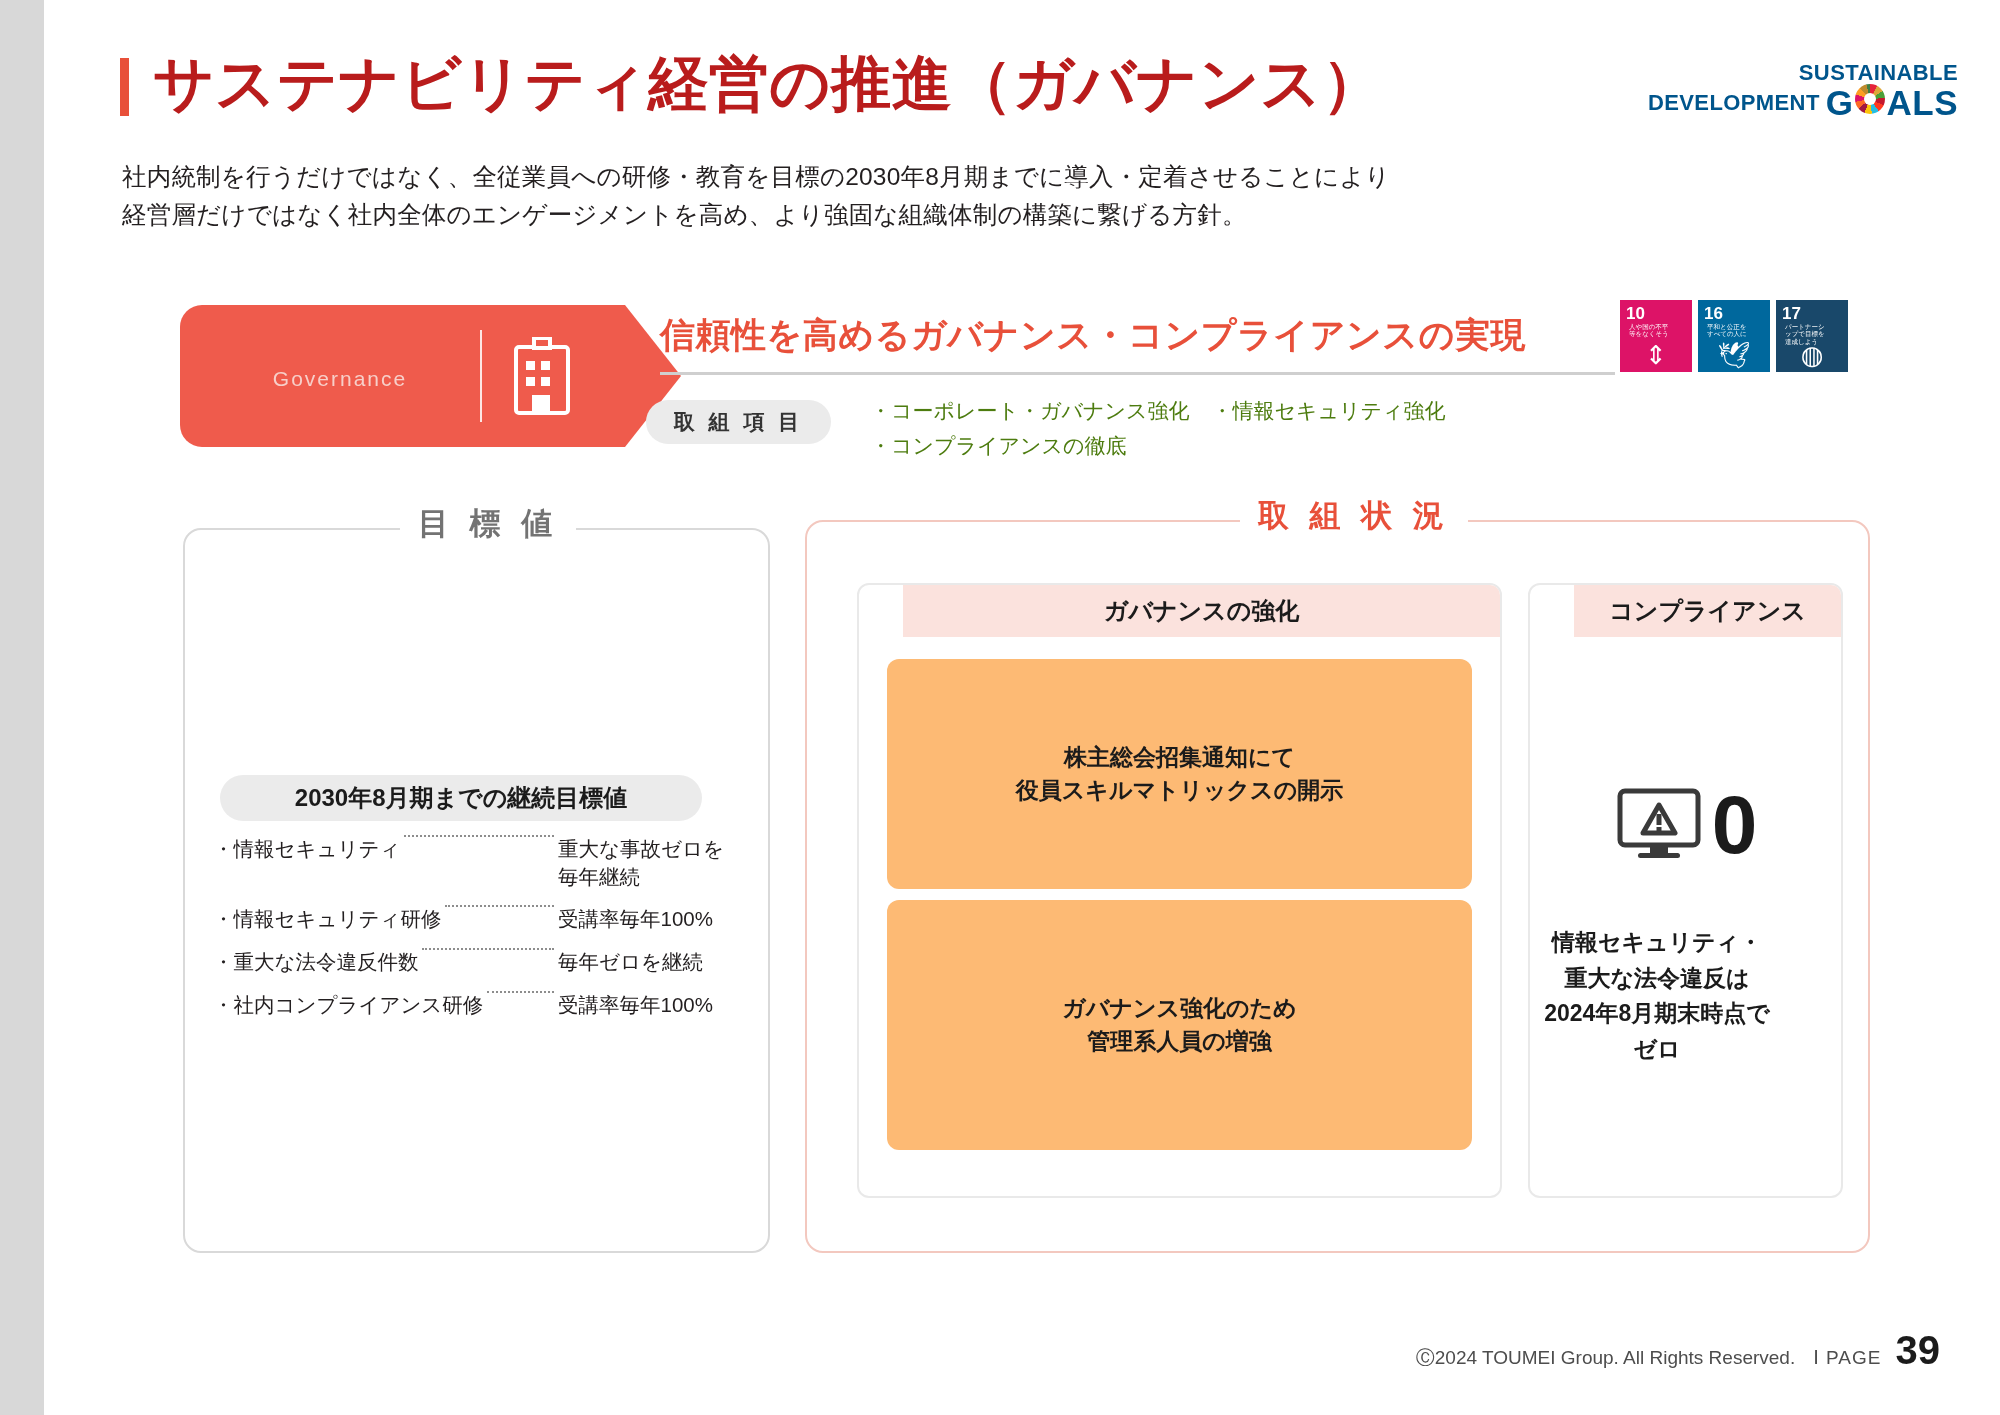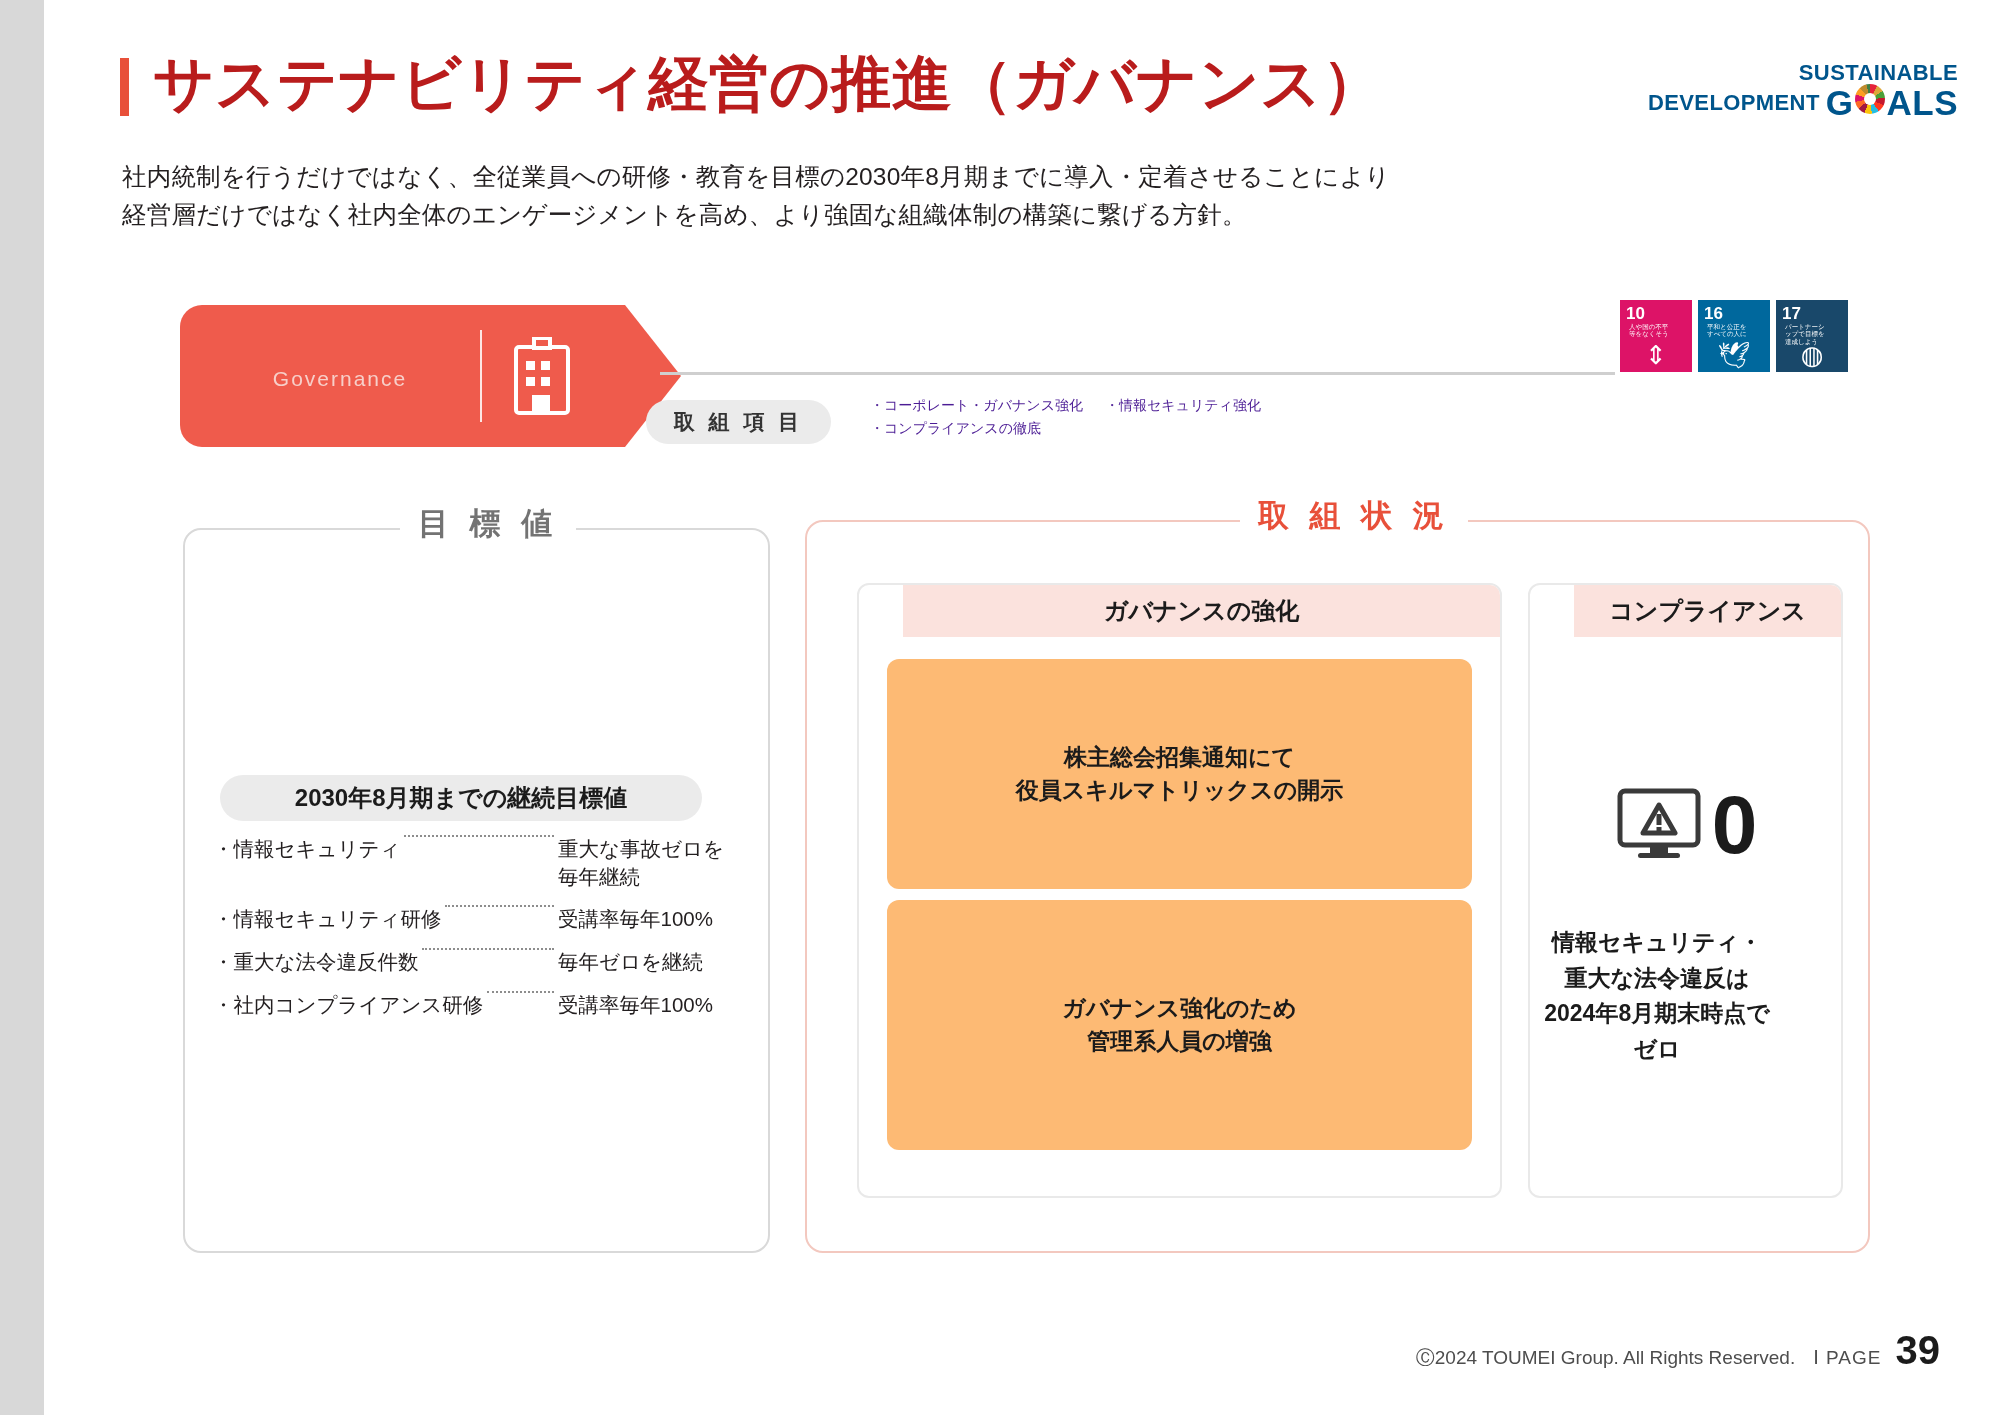--- a/index.html
+++ b/index.html
@@ -194,23 +194,23 @@
     color: #333;
     display: flex;
     align-items: center;
     justify-content: center;
     letter-spacing: 4px;
   }
   .torikumi-items {
     position: absolute;
     left: 870px;
     top: 394px;
-    font-size: 14px;
+    font-size: 21px;
     line-height: 1.65;
-    color: #4c1d95;
+    color: #4d7c0f;
   }
   .torikumi-items span.gap { display: inline-block; width: 22px; }
 
   
   .sdg-icons {
     position: absolute;
     left: 1620px;
     top: 300px;
     display: flex;
     gap: 6px;
@@ -479,20 +479,21 @@
         <rect x="24" y="1" width="16" height="10" fill="#ef5b4c" stroke="#ffffff" stroke-width="4"></rect>
         <rect x="16" y="24" width="9" height="9" fill="#ffffff"></rect>
         <rect x="31" y="24" width="9" height="9" fill="#ffffff"></rect>
         <rect x="16" y="40" width="9" height="9" fill="#ffffff"></rect>
         <rect x="31" y="40" width="9" height="9" fill="#ffffff"></rect>
         <rect x="22" y="58" width="18" height="18" fill="#ffffff"></rect>
       </svg>
     </div>
   </div>
 
+  <div class="sub-headline">信頼性を高めるガバナンス・コンプライアンスの実現</div>
   <div class="sub-underline"></div>
 
   <div class="torikumi-label">取 組 項 目</div>
   <div class="torikumi-items">
     <div>
       <span>・コーポレート・ガバナンス強化</span><span class="gap"></span><span>・情報セキュリティ強化</span>
     </div>
     <div>・コンプライアンスの徹底</div>
   </div>
 

